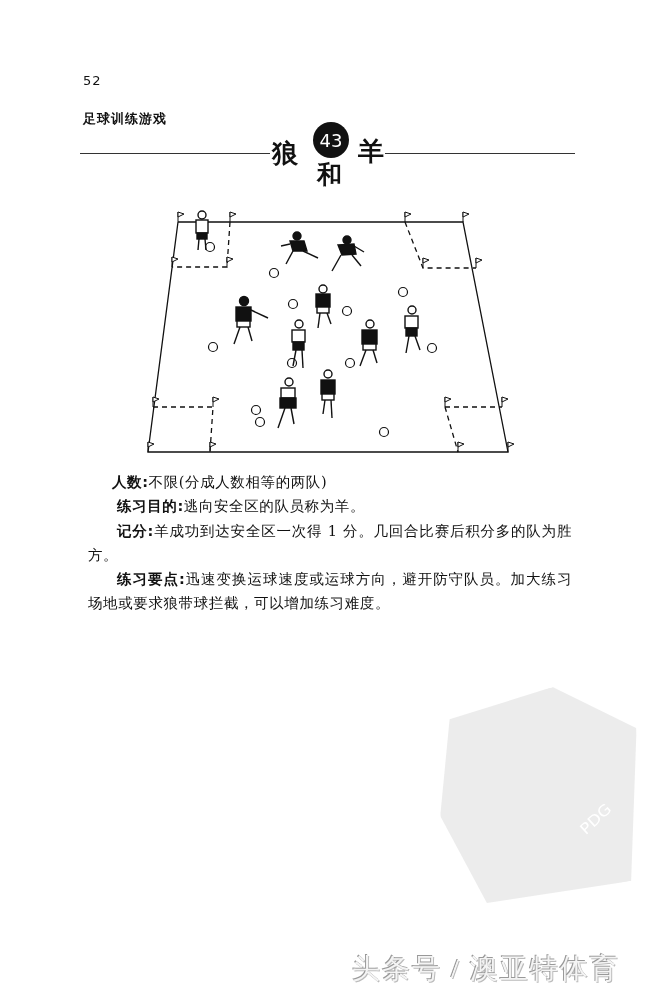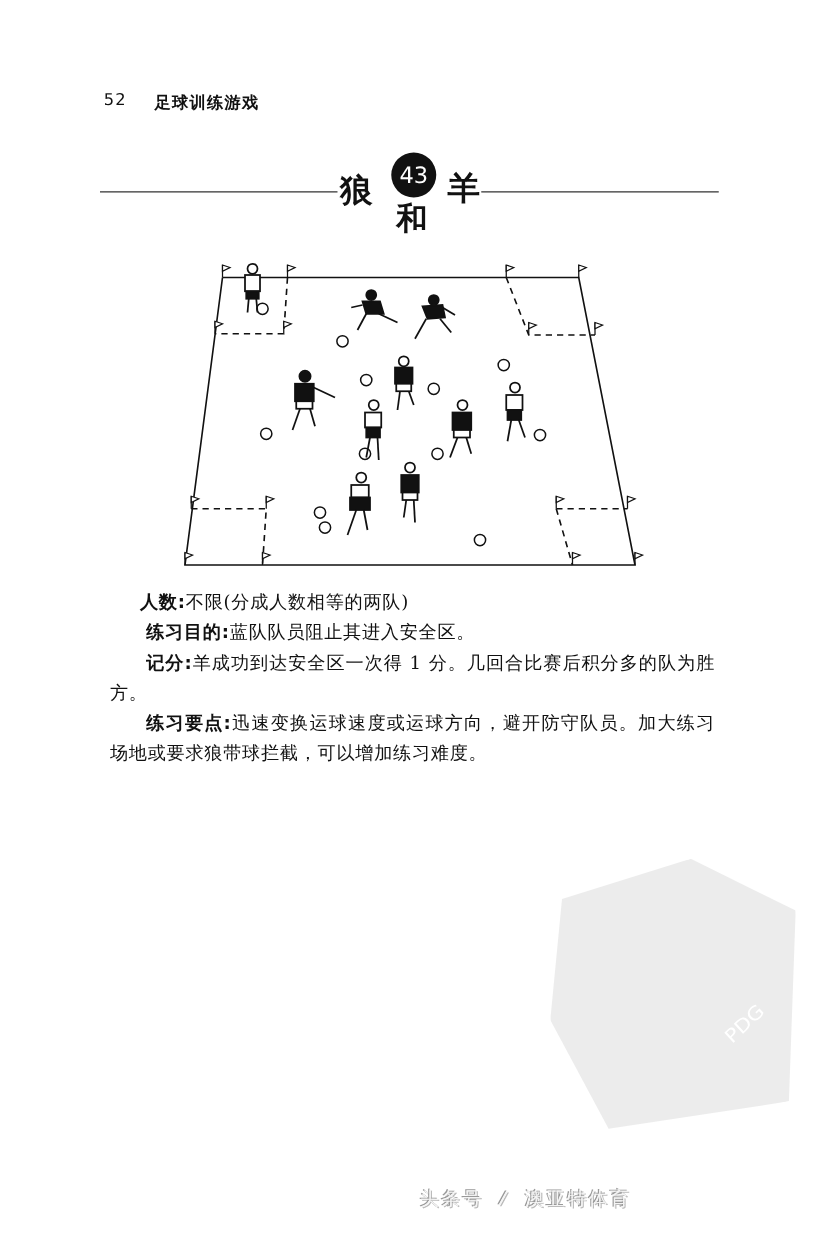--- a/index.html
+++ b/index.html
@@ -18,20 +18,21 @@
     .running-header {
       position: absolute;
       left: 83px;
       top: 73px;
       font-family: "DejaVu Sans", "Liberation Sans", sans-serif;
       font-size: 13px;
       font-weight: bold;
       letter-spacing: 1px;
       display: flex;
       gap: 22px;
+      flex-direction: column;
     }
     .running-header .page-num { font-weight: normal; }
 
     .title-row {
       position: absolute;
       left: 80px;
       top: 120px;
       width: 495px;
       height: 70px;
     }
@@ -115,24 +116,24 @@
       position: absolute;
       right: 30px;
       bottom: 60px;
       color: #fff;
       font-family: "DejaVu Sans", "Liberation Sans", sans-serif;
       font-size: 16px;
       transform: rotate(-35deg);
     }
     .source-watermark {
       position: absolute;
-      left: 336px;
+      left: 352px;
       top: 950px;
-      font-family: Liberation Mono, monospace;
-      font-size: 15px;
+      font-family: Liberation Serif, serif;
+      font-size: 28px;
       color: #f4f4f4;
       letter-spacing: 2px;
       text-shadow: -1px -1px 0 #999, 1px 1px 0 #bbb;
     }
   </style>
 </head>
 <body>
 
 <div class="running-header">
   <span class="page-num">52</span>
@@ -325,21 +326,21 @@
   </svg>
 </div>
 
 <div class="text-block">
   <div class="meta-row">
     <span>
       <span class="label">人数</span><span class="label">:</span><span>不限(分成人数相等的两队)</span>
     </span>
   </div>
 
-  <p class="para"><span class="label">练习目的</span><span class="label">:</span><span>蓝队队员阻止其进入安全区。</span></p>
+  <p class="para"><span class="label">练习目的</span><span class="label">:</span><span>逃向安全区的队员称为羊。</span></p>
 
 
 
   <p class="para"><span class="label">记分</span><span class="label">:</span><span>羊成功到达安全区一次得 1 分。几回合比赛后积分多的队为胜方。</span></p>
 
   <p class="para"><span class="label">练习要点</span><span class="label">:</span><span>迅速变换运球速度或运球方向，避开防守队员。加大练习场地或要求狼带球拦截，可以增加练习难度。</span></p>
 </div>
 
 <div class="watermark-stamp">
   <span class="pdg">PDG</span>

